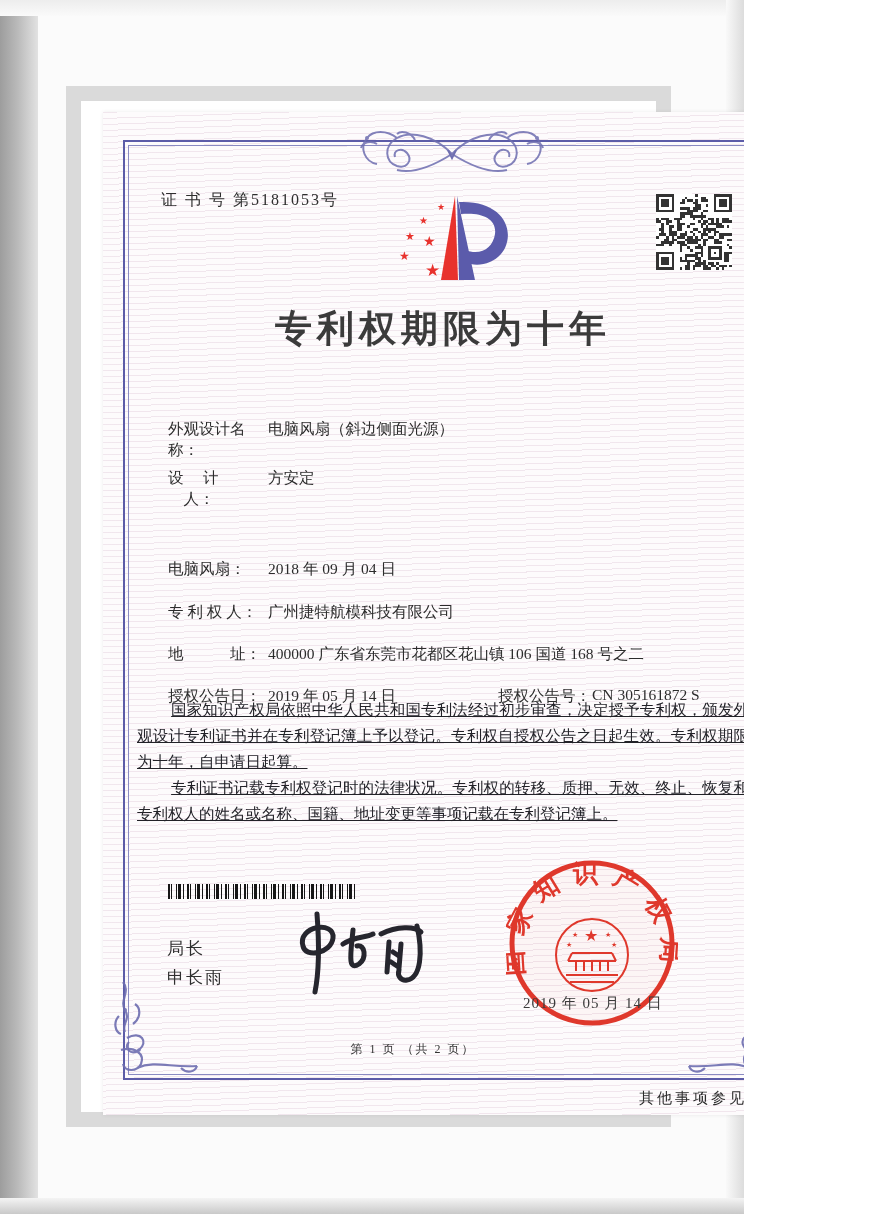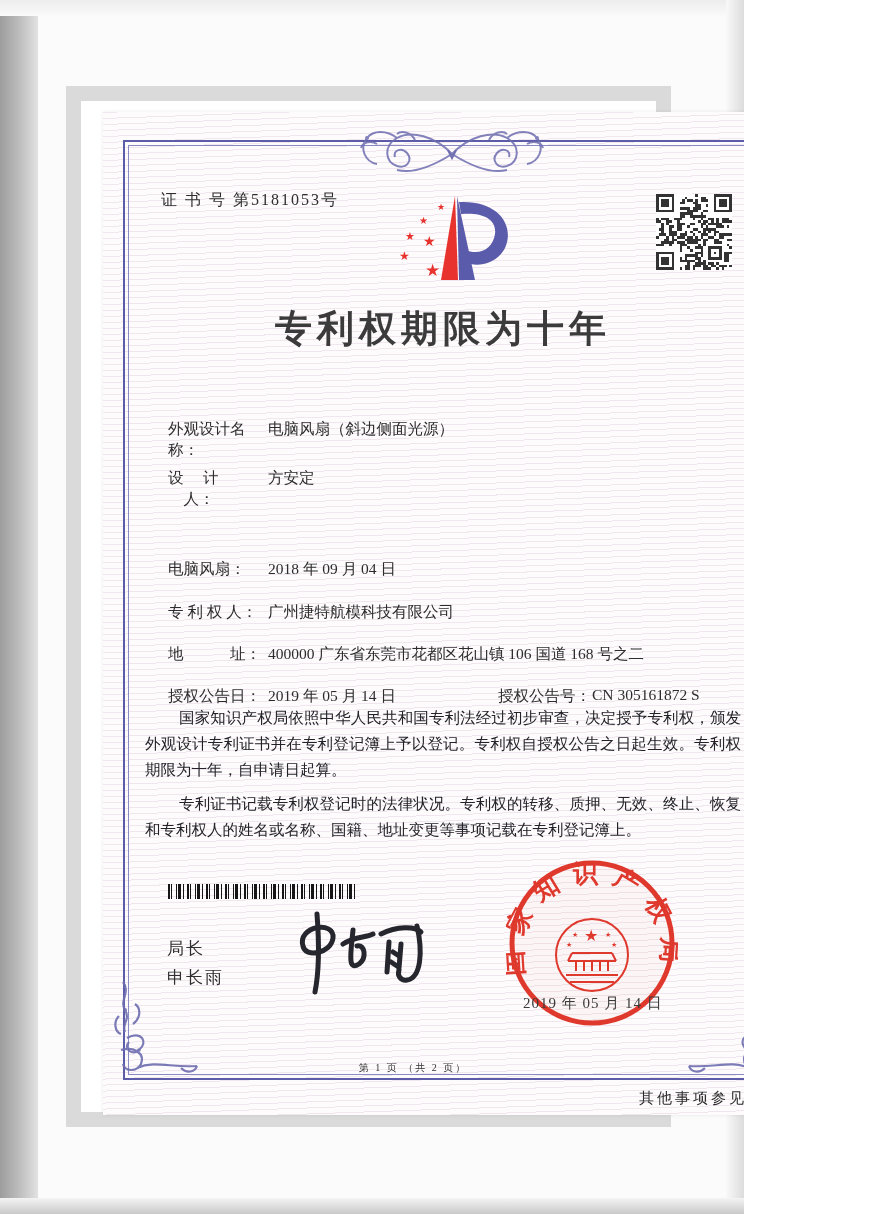--- a/index.html
+++ b/index.html
@@ -30,32 +30,32 @@
   .cert-number{left:58px;top:78px;font-size:16px;color:#2e2e2e;letter-spacing:2px;}
   .title{left:0;right:0;top:192px;text-align:center;font-size:37px;font-weight:600;
       color:#3b3b3b;letter-spacing:5px;}
   .field-row{left:65px;width:590px;height:24px;display:flex;font-size:15.5px;color:#2c2c2c;margin-top:20px;}
   .field-label{width:100px;flex:0 0 100px;}
   .field-value{white-space:nowrap;}
   .field-label2{position:absolute;left:330px;}
   .field-value2{position:absolute;left:424px;}
   .paragraphs{left:34px;top:585px;width:612px;font-size:15.5px;line-height:26px;
       color:#222228;text-align:justify;}
-  .paragraphs p{margin:8px;text-indent:2.2em;}
+  .paragraphs p{margin:0;text-indent:2.2em;text-decoration:underline;}
   .barcode{left:65px;top:772px;width:188px;height:15px;
       background:repeating-linear-gradient(90deg,
         #161616 0 2px,transparent 2px 3px,#161616 3px 4px,transparent 4px 8px,
         #161616 8px 9px,transparent 9px 10px,#161616 10px 13px,transparent 13px 15px,
         #161616 15px 16px,transparent 16px 19px);}
   .director{left:64px;top:822px;font-family:Liberation Serif, serif;
       font-size:17px;color:#2f2f2f;letter-spacing:2px;line-height:29px;}
   .signature{left:178px;top:788px;}
   .seal{left:403px;top:745px;}
   .seal-date{left:420px;top:882px;font-size:15px;color:#3a3a3a;letter-spacing:1px;}
-  .page-note{left:0;right:60px;top:929px;text-align:center;font-size:10px;color:#333;letter-spacing:2px;margin-top:20px;}
+  .page-note{left:0;right:60px;top:929px;text-align:center;font-size:12px;color:#333;letter-spacing:2px;}
   .back-note{left:15px;right:0;top:977px;text-align:right;font-size:15px;color:#2b2b2b;letter-spacing:3px;}
   .flourish-top{left:244px;top:14px;}
   .flourish-bl{left:8px;top:868px;}
   .flourish-br{right:8px;top:868px;transform:scaleX(-1);}
   .logo{left:290px;top:80px;}
   .qr{left:553px;top:82px;}
 </style>
 </head>
 <body>
 

